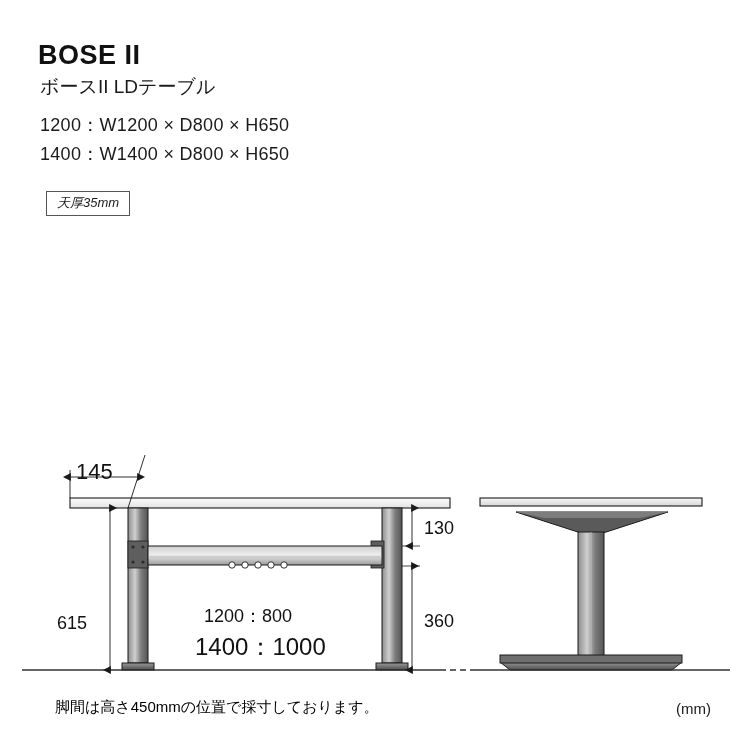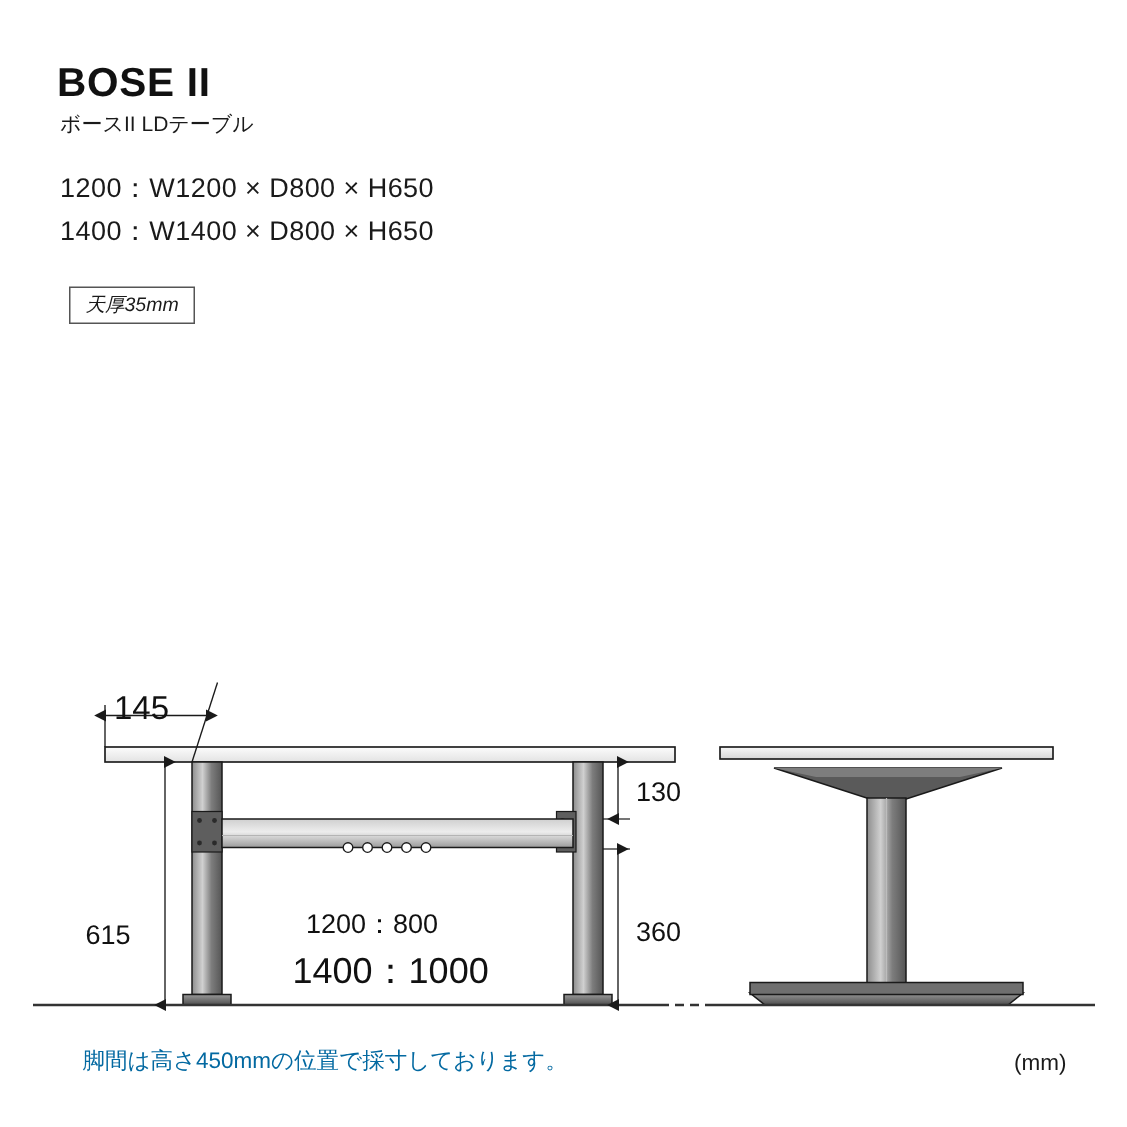--- a/index.html
+++ b/index.html
@@ -27,21 +27,21 @@
     top: 40px;
     font-size: 27px;
     font-weight: bold;
     letter-spacing: 0.5px;
     color: #111;
   }
   .subtitle {
     position: absolute;
     left: 40px;
     top: 74px;
-    font-size: 14px;
+    font-size: 19px;
     color: #1a1a1a;
   }
   .dims {
     position: absolute;
     left: 40px;
     font-size: 18px;
     color: #1a1a1a;
     letter-spacing: 0.3px;
   }
   .dims.l1 { top: 113px; }
@@ -81,21 +81,21 @@
   .lbl-150  { left: 424px; top: 518px; font-size: 18px; }
   .lbl-360  { left: 424px; top: 611px; font-size: 18px; }
   .lbl-c1   { left: 204px; top: 604px; font-size: 18px; }
   .lbl-c2   { left: 195px; top: 631px; font-size: 24px; }
 
   .note {
     position: absolute;
     left: 55px;
     top: 698px;
     font-size: 15px;
-    color: #0369a1;
+    color: #000000;
   }
   .unit {
     position: absolute;
     left: 676px;
     top: 700px;
     font-size: 15px;
     color: #1a1a1a;
   }
 </style>
 </head>

